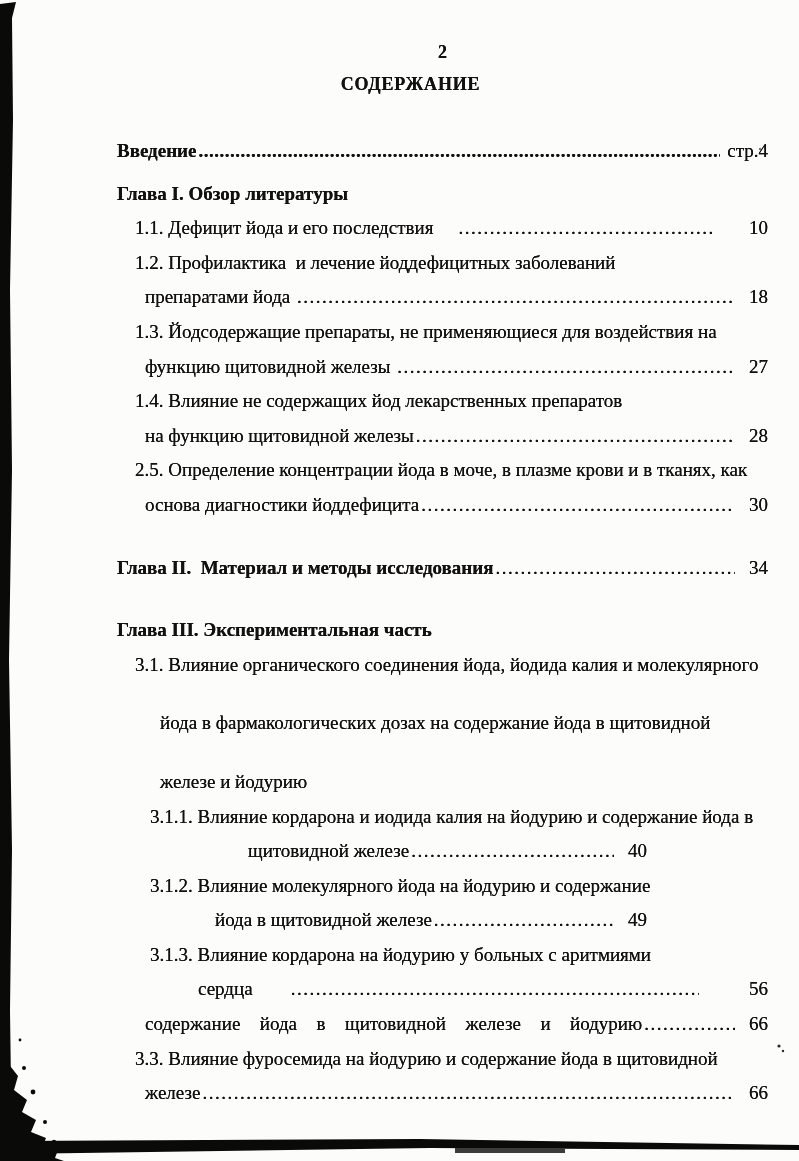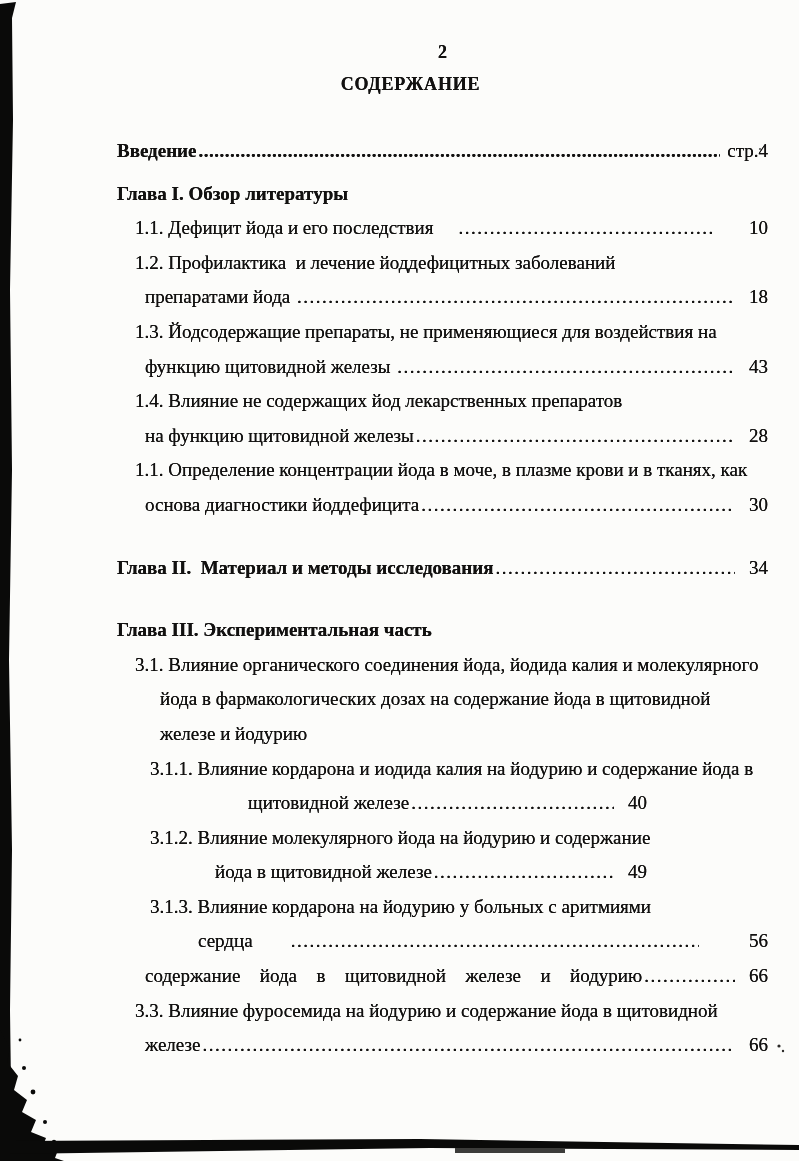--- a/index.html
+++ b/index.html
@@ -68,21 +68,21 @@
   .row.bold .row-text { font-weight: 700; }
   .row.bold-leader .leader { font-weight: 700; letter-spacing: 0.5px; }
   .row.inset { margin-right: 121px; }
   .row.spread .row-text { word-spacing: 5px; }
   .gap-sm { margin-top: 8px; }
   .gap-lg { margin-top: 28px; }
   .ind0 { padding-left: 0; }
   .ind1 { padding-left: 18px; gap: 23px; }
   .ind2 { padding-left: 28px; }
   .ind3 { padding-left: 33px; }
-  .ind4 { padding-left: 43px; }
+  .ind4 { padding-left: 43px; margin-top: 24px; }
   .ind5 { padding-left: 81px; gap: 36px; }
   .ind6 { padding-left: 98px; }
   .ind7 { padding-left: 131px; }
 </style>
 </head>
 <body>
 
 <div class="page">
 
   <svg class="scan-artifacts" viewBox="0 0 799 1161" xmlns="http://www.w3.org/2000/svg">
@@ -131,33 +131,33 @@
     <span class="leader">............................................................................................................................................................................</span>
     <span class="pagenum">18</span>
   </div>
         <div class="row ind1 noleader">
     <span class="row-text">1.3. Йодсодержащие препараты, не применяющиеся для воздействия на</span>
 
   </div>
         <div class="row ind2">
     <span class="row-text">функцию щитовидной железы </span>
     <span class="leader">............................................................................................................................................................................</span>
-    <span class="pagenum">43</span>
+    <span class="pagenum">27</span>
   </div>
         <div class="row ind1 noleader">
     <span class="row-text">1.4. Влияние не содержащих йод лекарственных препаратов</span>
 
   </div>
         <div class="row ind2">
     <span class="row-text">на функцию щитовидной железы</span>
     <span class="leader">............................................................................................................................................................................</span>
     <span class="pagenum">28</span>
   </div>
         <div class="row ind1 noleader">
-    <span class="row-text">1.1. Определение концентрации йода в моче, в плазме крови и в тканях, как</span>
+    <span class="row-text">2.5. Определение концентрации йода в моче, в плазме крови и в тканях, как</span>
 
   </div>
         <div class="row ind2">
     <span class="row-text">основа диагностики йоддефицита</span>
     <span class="leader">............................................................................................................................................................................</span>
     <span class="pagenum">30</span>
   </div>
         <div class="row ind0 bold gap-lg">
     <span class="row-text">Глава II.  Материал и методы исследования</span>
     <span class="leader">............................................................................................................................................................................</span>

